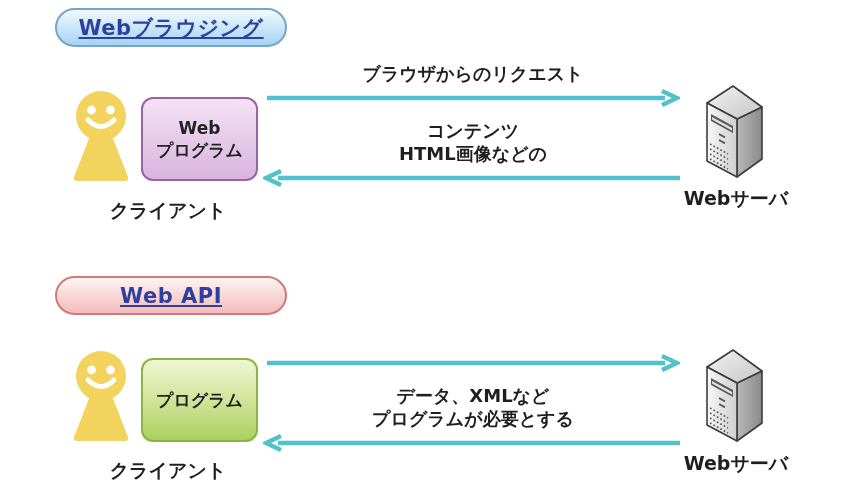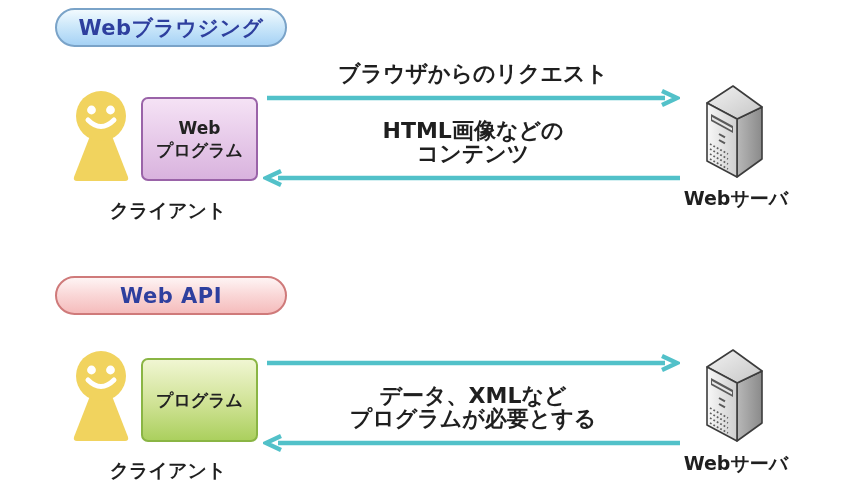--- a/index.html
+++ b/index.html
@@ -2,48 +2,48 @@
 <html><head>
 <meta charset="utf-8">
 <style>
   html,body{margin:0;padding:0;background:#fff;}
   .stage{
     position:relative;width:854px;height:504px;background:#ffffff;overflow:hidden;
     font-family:"DejaVu Sans","Liberation Sans",sans-serif;color:#1f1f1f;
   }
   .pill{
     position:absolute;display:flex;align-items:center;justify-content:center;
-    border-radius:20px;font-size:21px;font-weight:bold;letter-spacing:0.5px;color:#2e3f9e;
+    border-radius:20px;font-size:21px;font-weight:bold;letter-spacing:0.5px;color:#2e3f9e;text-decoration:underline;
   }
   .pill-blue{
     border:2px solid #7aa3c8;
     background:linear-gradient(#f2fafe 0%,#cde8fa 45%,#a6d2f5 100%);
   }
   .pill-pink{
     border:2px solid #cf7a7a;
     background:linear-gradient(#fef4f4 0%,#fad9d9 45%,#f5bcbc 100%);
   }
   .node-box{
     position:absolute;display:flex;flex-direction:column;align-items:center;justify-content:center;
-    border-radius:7px;font-size:17px;font-weight:bold;line-height:22px;color:#222;text-align:center;
+    border-radius:12px;font-size:17px;font-weight:bold;line-height:22px;color:#222;text-align:center;
   }
   .box-browser{
     border:2px solid #9a63a8;
     background:linear-gradient(#f5e2f5 0%,#e9cdეb 50%,#d9b3de 100%);
     background:linear-gradient(#f5e2f5 0%,#d9b3de 100%);
   }
   .box-program{
     border:2px solid #8ab544;
     background:linear-gradient(#f0f6d2 0%,#cfe294 55%,#abd05e 100%);
   }
   .label{
     position:absolute;text-align:center;font-weight:bold;color:#1f1f1f;
   }
   .label-client,.label-server{font-size:19px;}
-  .label-arrow{font-size:22px;line-height:23px;}
+  .label-arrow{font-size:18px;line-height:23px;}
   svg.icon{position:absolute;display:block;}
   .defs{position:absolute;width:0;height:0;overflow:hidden;}
 </style>
 </head>
 <body>
 
 <div class="stage">
 
   <svg class="defs" aria-hidden="true">
     <defs>
@@ -109,22 +109,22 @@
 
   <div class="label label-client" style="left:88px;top:198px;width:160px;">クライアント</div>
 
   <div class="label label-arrow" style="left:268px;top:62px;width:410px;">ブラウザからのリクエスト</div>
 
   <svg class="icon" style="left:266px;top:89px;" width="414" height="18">
       <use href="#sym-arrow-right"></use>
     </svg>
 
   <div class="label label-arrow" style="left:268px;top:119px;width:410px;">
+    <div>コンテンツ</div>
     <div>HTML画像などの</div>
-    <div>コンテンツ</div>
   </div>
 
   <svg class="icon" style="left:263px;top:169px;" width="418" height="18">
       <use href="#sym-arrow-left"></use>
     </svg>
 
   <svg class="icon" style="left:700px;top:84px;" width="68" height="96">
       <use href="#sym-server"></use>
     </svg>
 

